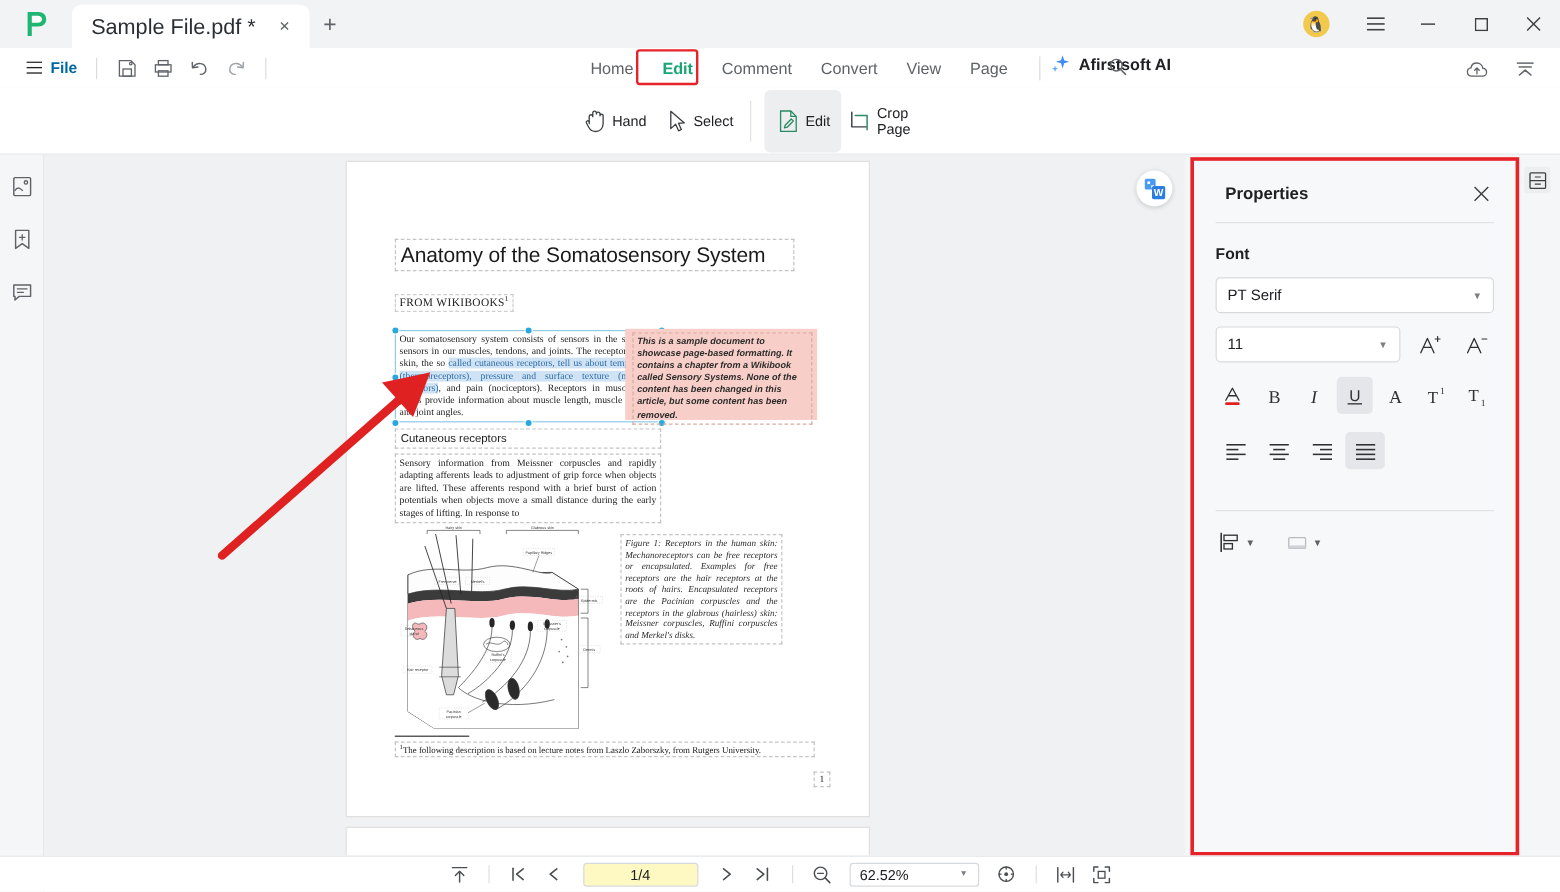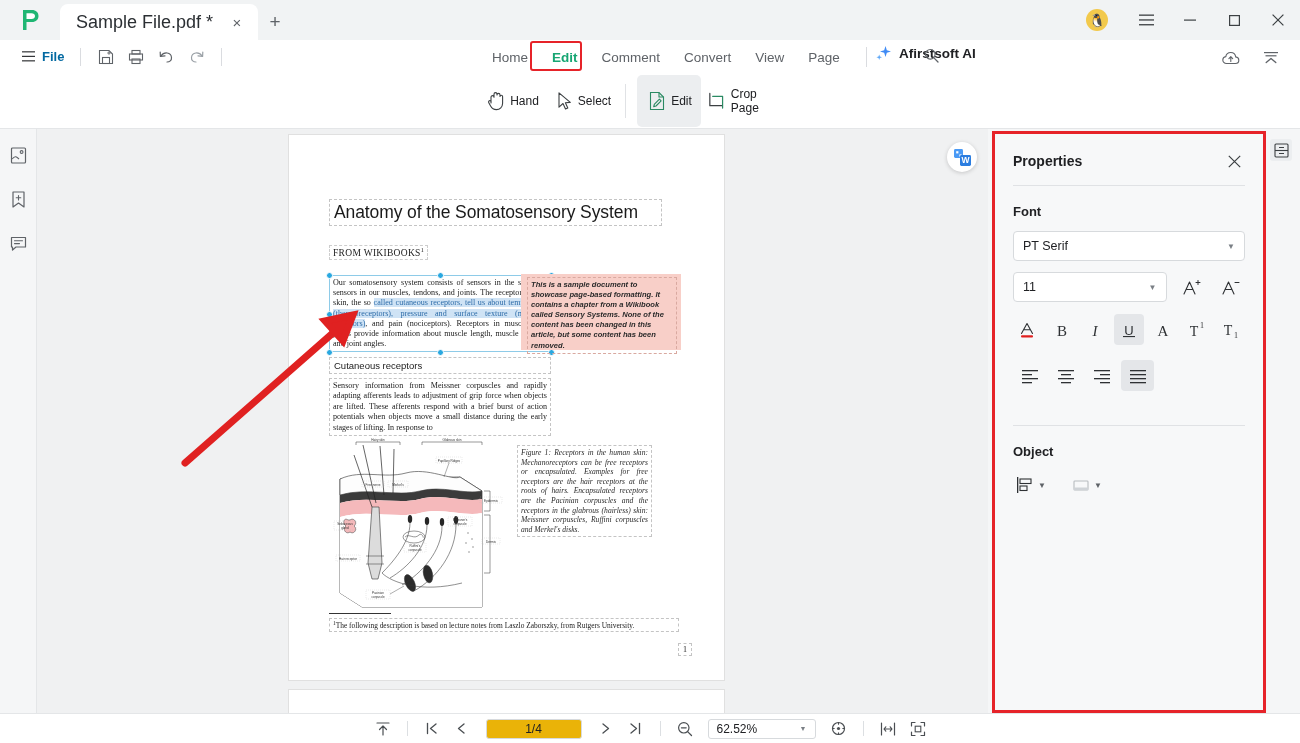--- a/index.html
+++ b/index.html
@@ -190,21 +190,21 @@
     border: 1px dashed #c4c4c4; padding: 1px 4px;
   }
   .red-arrow { position: absolute; left: 37px; top: 129px; pointer-events: none; }
 
   
   .props {
     position: absolute; top: 131px; right: 34px; width: 274px; height: 582px;
     background: #f7f8f9; border: 3px solid #e62329;
   }
   .props-head {
-    display: flex; align-items: center; padding: 16px 18px 0 18px;
+    display: flex; align-items: center; padding: 16px 18px 0 18px; margin-left: 8px;
   }
   .props-title { font-size: 14px; font-weight: bold; color: #202124; }
   .props-close {
     margin-left: auto; width: 22px; height: 22px; display: flex; align-items: center;
     justify-content: center; color: #3c4043; cursor: pointer; border-radius: 3px;
   }
   .props-divider { height: 1px; background: #e0e2e5; margin: 13px 18px 0 18px; }
   .props-sect-label { font-size: 13px; font-weight: bold; color: #202124; padding: 18px 18px 0 18px; }
   .props-body { padding: 0 18px; }
   .select-box {
@@ -244,21 +244,21 @@
     background: #ffffff; border-top: 1px solid #e4e6e8;
     display: flex; align-items: center; justify-content: center; gap: 4px;
   }
   .sb-btn {
     width: 26px; height: 22px; display: flex; align-items: center; justify-content: center;
     color: #4a4e52; cursor: pointer; border-radius: 3px;
   }
   .sb-sep { width: 1px; height: 15px; background: #dcdfe2; margin: 0 7px; }
   .pagebox {
     width: 96px; height: 20px; border: 1px solid #d7dadd; border-radius: 3px;
-    background: #eab308; display: flex; align-items: center; justify-content: center;
+    background: #fef9c3; display: flex; align-items: center; justify-content: center;
     font-size: 12px; color: #202124; margin: 0 7px; cursor: text;
   }
   .zoombox {
     width: 108px; height: 20px; border: 1px solid #d7dadd; border-radius: 3px;
     background: #fff; display: flex; align-items: center; padding: 0 8px;
     font-size: 12px; color: #202124; margin: 0 6px; cursor: pointer;
   }
   .zoombox .select-caret { font-size: 7px; }
   svg { display: block; }
 </style>
@@ -709,21 +709,20 @@
             <rect x="1" y="2" width="16" height="1.3" fill="#2e3134"></rect>
             <rect x="1" y="6" width="16" height="1.3" fill="#2e3134"></rect>
             <rect x="1" y="10" width="16" height="1.3" fill="#2e3134"></rect>
             <rect x="1" y="14" width="16" height="1.3" fill="#2e3134"></rect>
           </svg>
         </div>
       </div>
     </div>
 
     <div class="props-divider" style="margin-top:34px;"></div>
-    <div class="props-sect-label">Object</div>
 
     <div class="props-body">
       <div class="obj-row">
         <div class="obj-ctl">
           <svg width="18" height="18" viewBox="0 0 18 18">
             <rect x="1" y="1" width="1.3" height="16" fill="#2e3134"></rect>
             <rect x="4" y="3" width="11" height="4.5" fill="none" stroke="#2e3134" stroke-width="1.1"></rect>
             <rect x="4" y="10" width="7" height="4.5" fill="none" stroke="#2e3134" stroke-width="1.1"></rect>
           </svg>
           <span class="caret-sm">▼</span>

